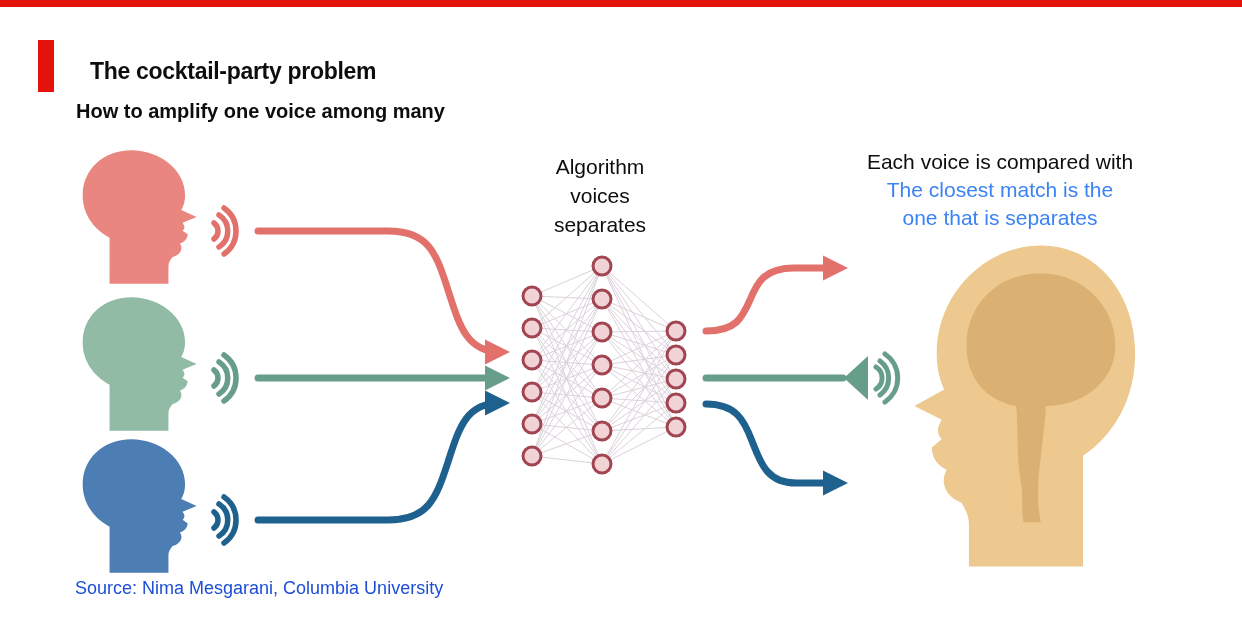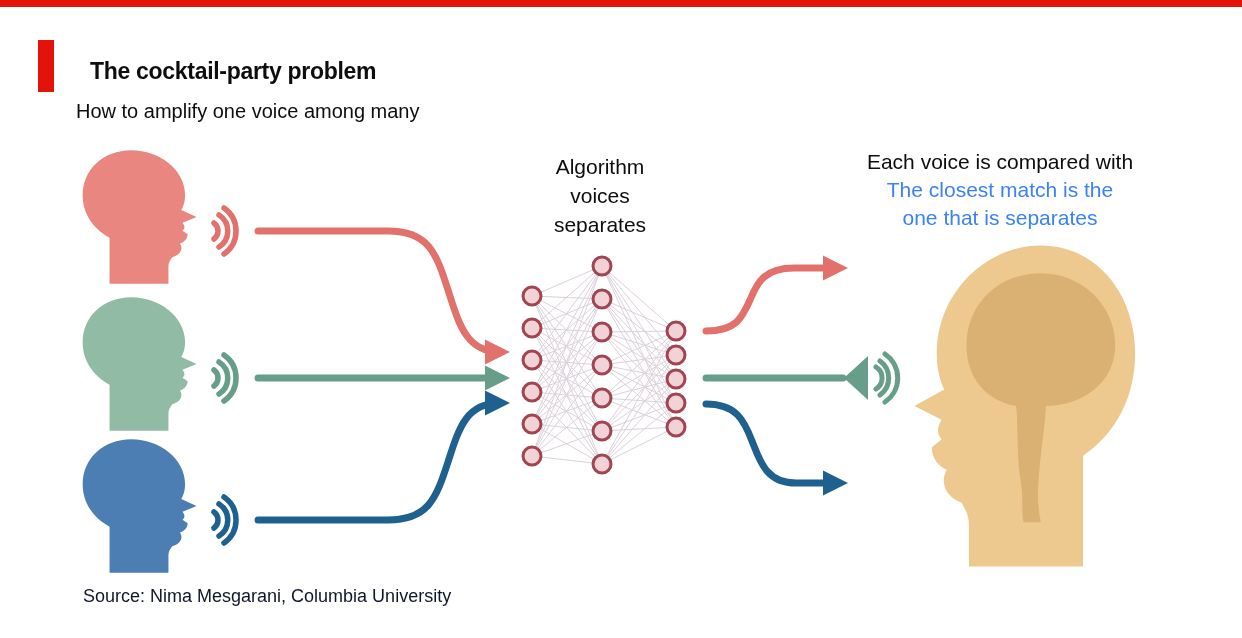--- a/index.html
+++ b/index.html
@@ -3,38 +3,38 @@
 <meta charset="utf-8">
 <style>
   html,body{margin:0;padding:0;background:#ffffff;}
   .canvas{
     position:relative;width:1242px;height:638px;margin:0 auto;background:#ffffff;
     overflow:hidden;font-family:"Liberation Sans","DejaVu Sans",sans-serif;color:#0d0d0d;
   }
   .topbar{position:absolute;left:0;top:0;width:1242px;height:7px;background:#e3120b;}
   .red-tab{position:absolute;left:38px;top:40px;width:16px;height:52px;background:#e3120b;}
   .title{position:absolute;left:76px;top:44px;margin:14px;font-size:23px;font-weight:700;letter-spacing:-0.3px;}
-  .subtitle{position:absolute;left:76px;top:100px;margin:0;font-size:20px;font-weight:400;}
+  .subtitle{position:absolute;left:76px;top:100px;margin:0;font-size:20px;font-weight:700;}
   .head{position:absolute;}
   .head-red{left:75px;top:148px;width:128px;height:138px;}
   .head-green{left:75px;top:295px;width:128px;height:138px;}
   .head-blue{left:75px;top:437px;width:128px;height:138px;}
   .wave{position:absolute;width:48px;height:60px;}
   .wave-red{left:206px;top:201px;}
   .wave-green{left:206px;top:348px;}
   .wave-blue{left:206px;top:490px;}
   .overlay{position:absolute;left:0;top:0;pointer-events:none;}
   .algo-label{position:absolute;left:490px;top:152px;width:220px;text-align:center;
     font-size:21px;line-height:29px;font-weight:400;}
   .listener-caption{position:absolute;left:840px;top:128px;width:320px;text-align:center;
     font-size:21px;line-height:28px;margin-top:20px;}
   .teal{color:#3b82f6;}
   .listener-head{left:902px;top:240px;width:248px;height:332px;}
   .speaker-icon{position:absolute;left:842px;top:350px;width:66px;height:56px;}
-  .source{position:absolute;left:75px;top:578px;margin:8px;font-size:18px;color:#0f172a;font-weight:400;}
+  .source{position:absolute;left:75px;top:578px;margin:0;font-size:18px;color:#1d4ed8;font-weight:400;}
 </style>
 </head>
 <body>
 
 <div class="canvas">
 
   <div class="topbar"></div>
   <div class="red-tab"></div>
 
   <h1 class="title">The cocktail-party problem</h1>

